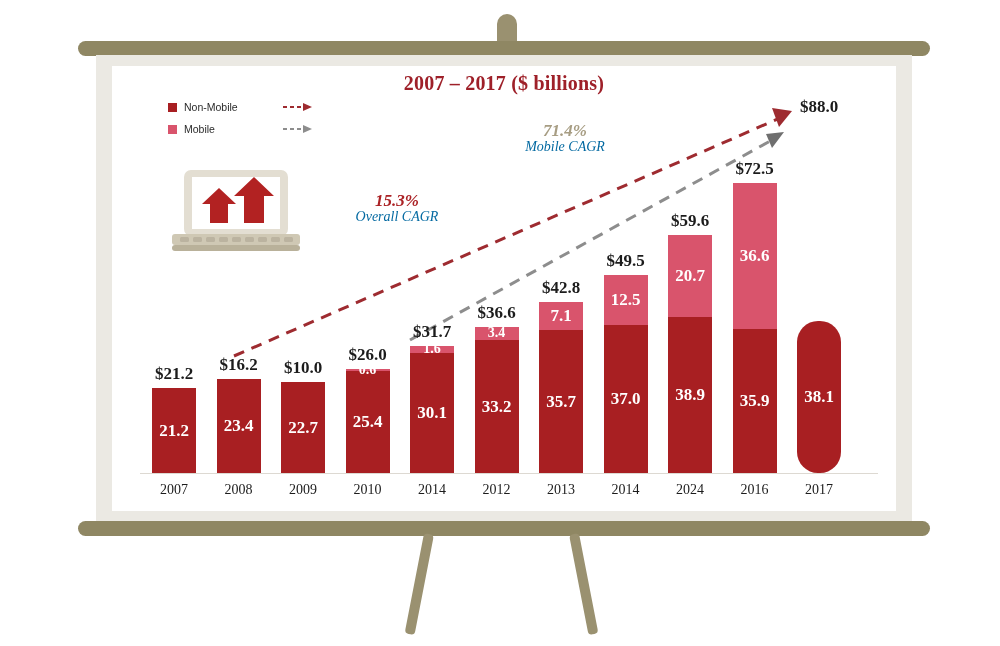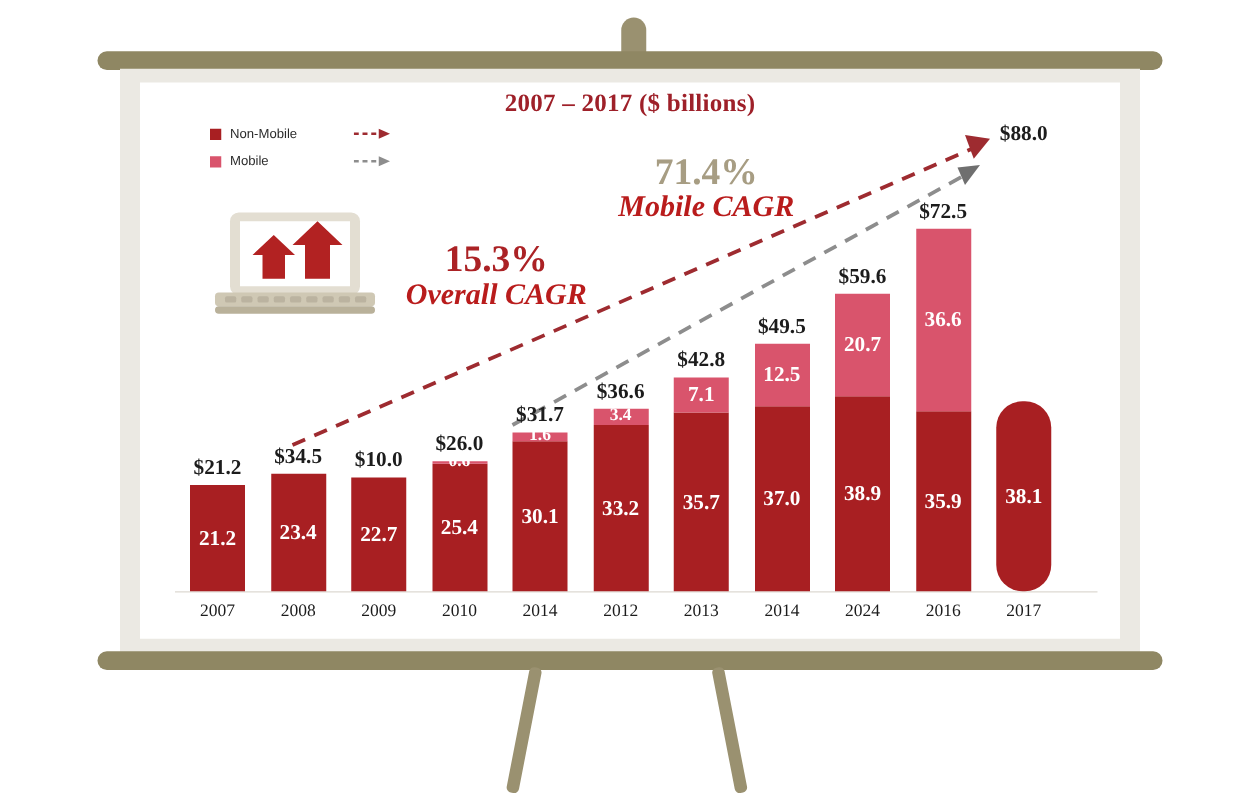--- a/index.html
+++ b/index.html
@@ -55,22 +55,22 @@
   .sw-mobile{background:#d9546c;}
   .sw-nonmobile{background:#a81f22;}
   .legend-label{font-size:10.5px;color:#2b2b2b;white-space:nowrap;}
   .legend-arrow{margin-left:auto;display:flex;align-items:center;}
 
   
   .laptop{position:absolute;left:166px;top:168px;width:140px;height:88px;}
 
   
   .ann{position:absolute;text-align:center;line-height:1.05;}
-  .ann .pct{font-weight:bold;font-size:30px;}
-  .ann .cap{font-weight:bold;font-style:italic;font-size:24px;color:#b91c1c;}
+  .ann .pct{font-weight:bold;font-style:italic;font-size:17px;}
+  .ann .cap{font-weight:normal;font-style:italic;font-size:14px;color:#0369a1;}
   .ann-overall{left:302px;top:192px;width:190px;}
   .ann-overall .pct{color:#ab2225;}
   .ann-mobile{left:470px;top:122px;width:190px;}
   .ann-mobile .pct{color:#a79d83;}
 
   
   .plot{position:absolute;left:140px;top:96px;width:740px;height:380px;}
   .axis-line{
     position:absolute;left:140px;top:473px;width:738px;height:1px;
     background:#ddd9d2;
@@ -171,21 +171,21 @@
 
   <div class="axis-line"></div>
   <div class="plot" id="plot" style="height: 380px; top: 93px;">
       <div class="bar-group" style="left: 12px; height: 84.8px;">
         <div class="seg seg-non" style="height: 84.8px;">21.2</div>
         <div class="total-label" style="bottom: 88.8px;">$21.2</div>
         <div class="xlabel" style="bottom: -25px;">2007</div>
       </div>
       <div class="bar-group" style="left: 76.5px; height: 93.6px;">
         <div class="seg seg-non" style="height: 93.6px;">23.4</div>
-        <div class="total-label" style="bottom: 97.6px;">$34.5</div>
+        <div class="total-label" style="bottom: 97.6px;">$16.2</div>
         <div class="xlabel" style="bottom: -25px;">2008</div>
       </div>
       <div class="bar-group" style="left: 141px; height: 90.8px;">
         <div class="seg seg-non" style="height: 90.8px;">22.7</div>
         <div class="total-label" style="bottom: 94.8px;">$10.0</div>
         <div class="xlabel" style="bottom: -25px;">2009</div>
       </div>
       <div class="bar-group" style="left: 205.5px; height: 104px;">
         <div class="seg seg-non" style="height: 101.6px;">25.4</div>
         <div class="seg seg-mob" style="height: 2.4px; bottom: 101.6px; font-size: 14px;">0.6</div>

